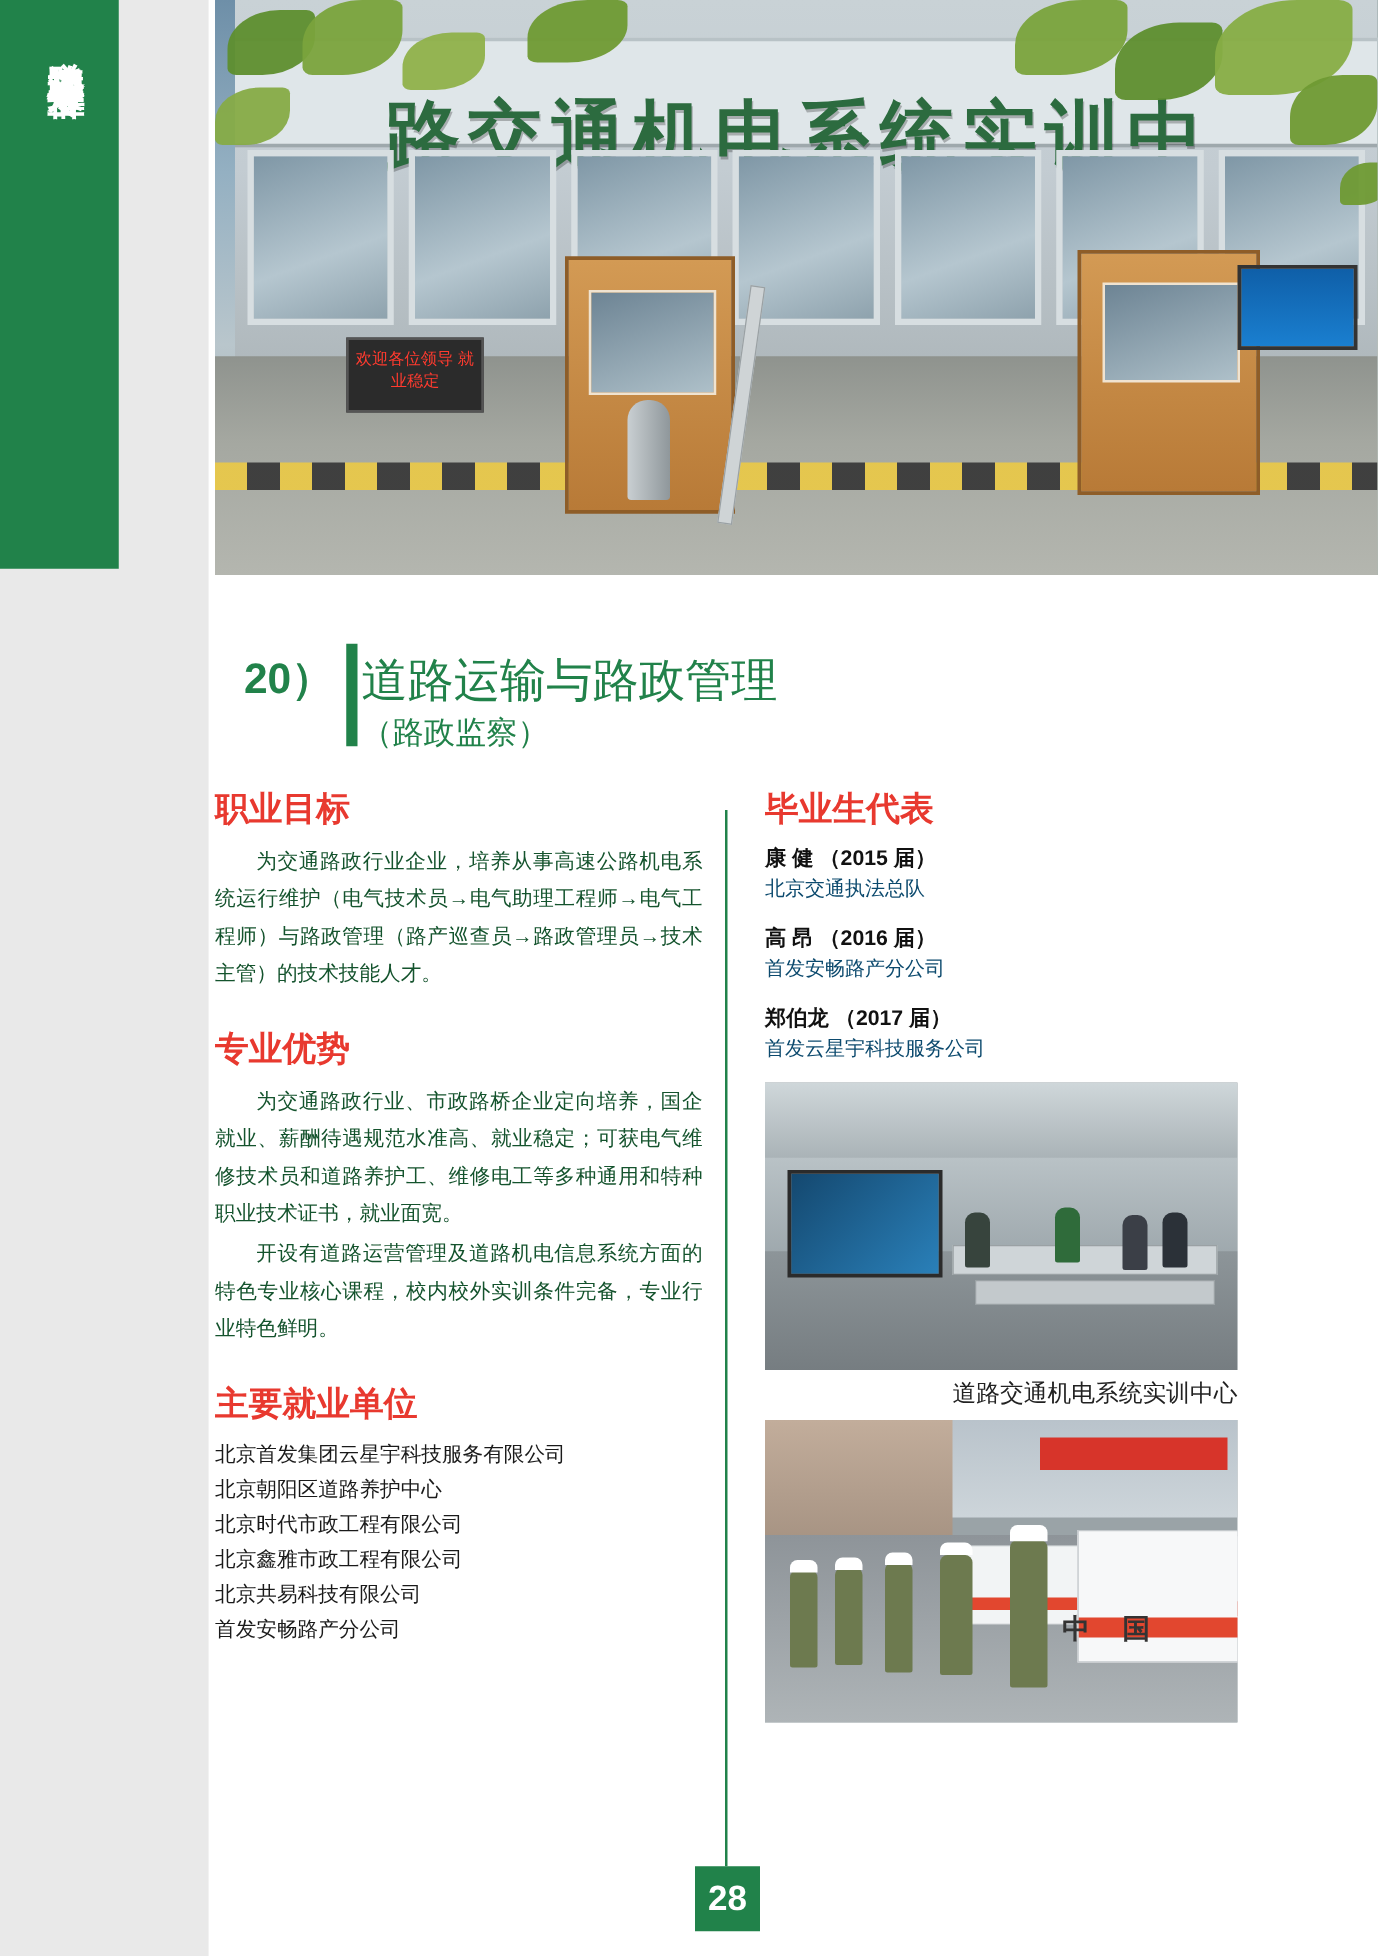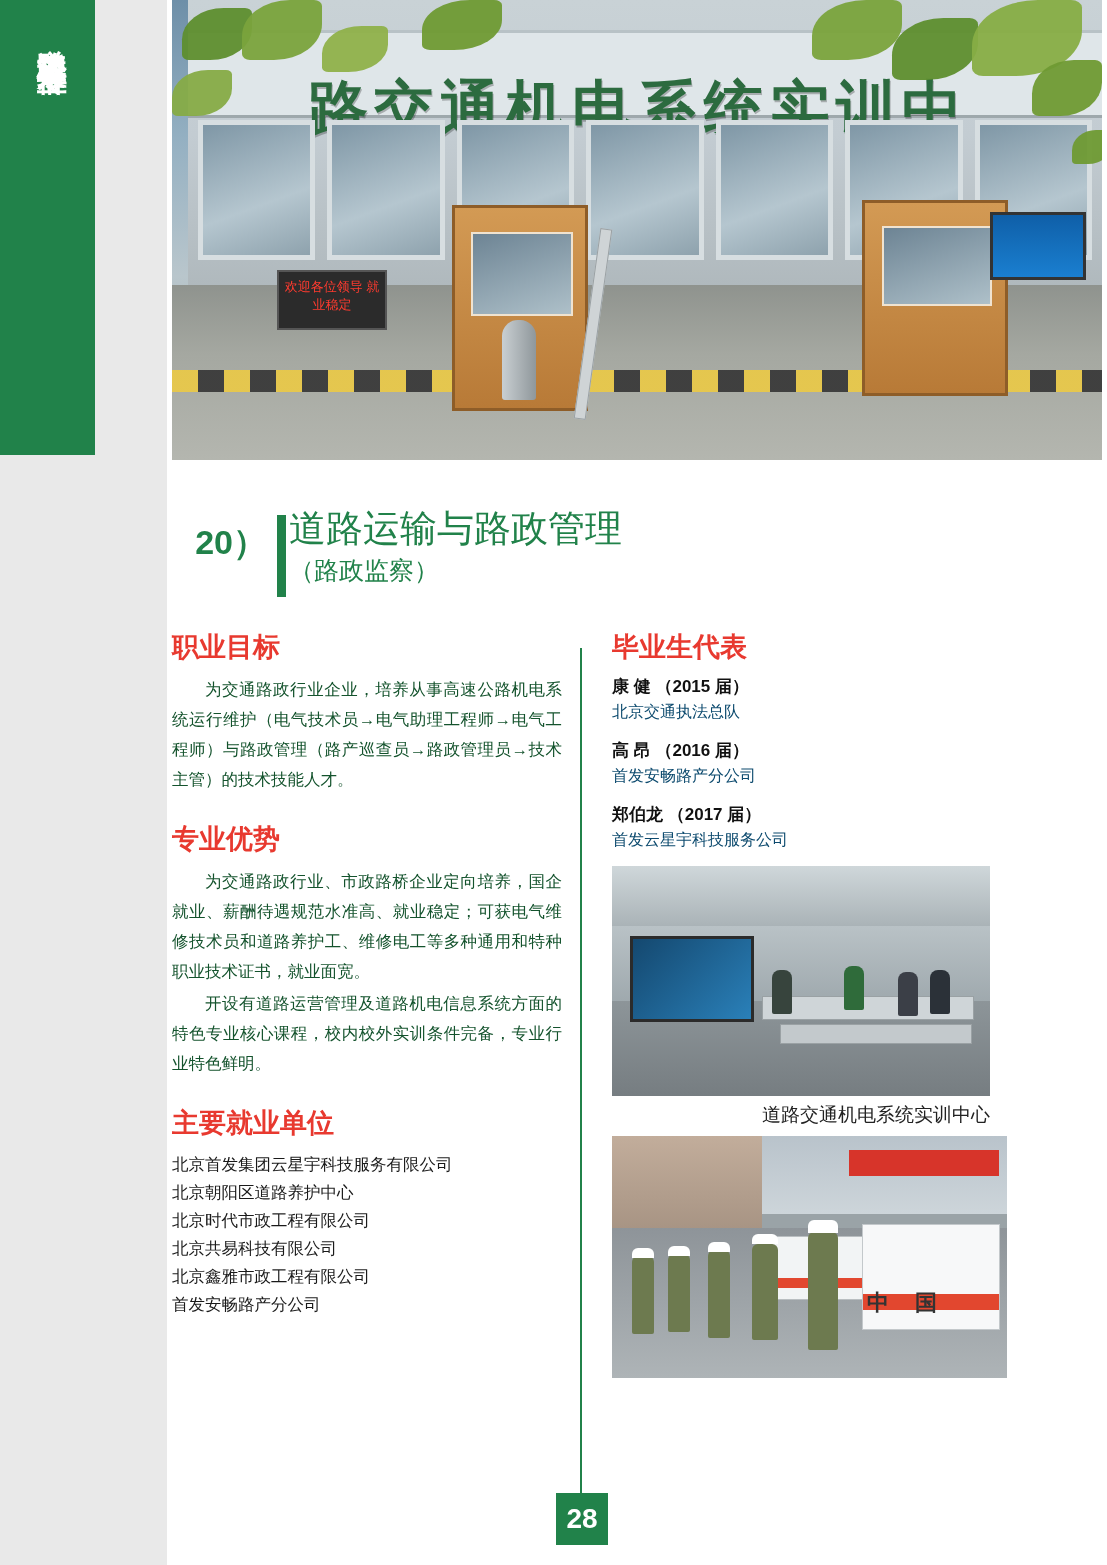--- a/index.html
+++ b/index.html
@@ -197,20 +197,21 @@
   .title-block {
     position: absolute;
     left: 12px; top: 0px;
   }
   .title-main {
     font-size: 37px;
     font-weight: 500;
     color: #21824a;
     line-height: 48px;
     white-space: nowrap;
+    margin-top: 16px;
   }
   .title-sub {
     font-size: 25px;
     color: #21824a;
     line-height: 34px;
     white-space: nowrap;
   }
 
   
   .center-rule {
@@ -281,21 +282,21 @@
     background: #9aa3a7;
   }
   .photo-1 { height: 230px; margin-top: 6px; }
   .photo-cap {
     text-align: right;
     font-size: 19px;
     color: #222;
     padding: 6px 2px 8px 0;
     width: 378px;
   }
-  .photo-2 { height: 242px; padding-left: 17px; }
+  .photo-2 { height: 242px; }
 
   
   .p1-ceiling { position:absolute; left:0; right:0; top:0; height:60px; background:linear-gradient(180deg,#cfd7da,#aab3b7); }
   .p1-wall { position:absolute; left:0; right:0; top:60px; height:90px; background:linear-gradient(180deg,#b9c2c6,#9aa4a9); }
   .p1-floor { position:absolute; left:0; right:0; bottom:0; height:95px; background:linear-gradient(180deg,#8d9599,#767d81); }
   .p1-screen { position:absolute; left:18px; top:70px; width:118px; height:80px; background:linear-gradient(135deg,#14486f,#2a80b9); border:3px solid #2b2b2b; }
   .p1-desk { position:absolute; left:150px; top:130px; width:210px; height:22px; background:#cfd5d8; border:1px solid #9aa1a4; }
   .p1-desk2 { position:absolute; left:168px; top:158px; width:190px; height:18px; background:#c3c9cc; border:1px solid #9aa1a4; }
   .p1-person { position:absolute; width:20px; height:44px; background:#37443d; border-radius:8px 8px 2px 2px; }
 
@@ -409,22 +410,22 @@
     </div>
 
     <div class="block-gap"></div>
 
     <div>
       <h2 class="sec-head">主要就业单位</h2>
       <div class="emp-list">
         <div>北京首发集团云星宇科技服务有限公司</div>
         <div>北京朝阳区道路养护中心</div>
         <div>北京时代市政工程有限公司</div>
+        <div>北京鑫雅市政工程有限公司</div>
         <div>北京共易科技有限公司</div>
-        <div>北京鑫雅市政工程有限公司</div>
         <div>首发安畅路产分公司</div>
       </div>
     </div>
   </div>
 
   <div class="col-right">
     <h2 class="sec-head right">毕业生代表</h2>
 
     <div class="grad">
       <div class="grad-name">康 健 （2015 届）</div>

